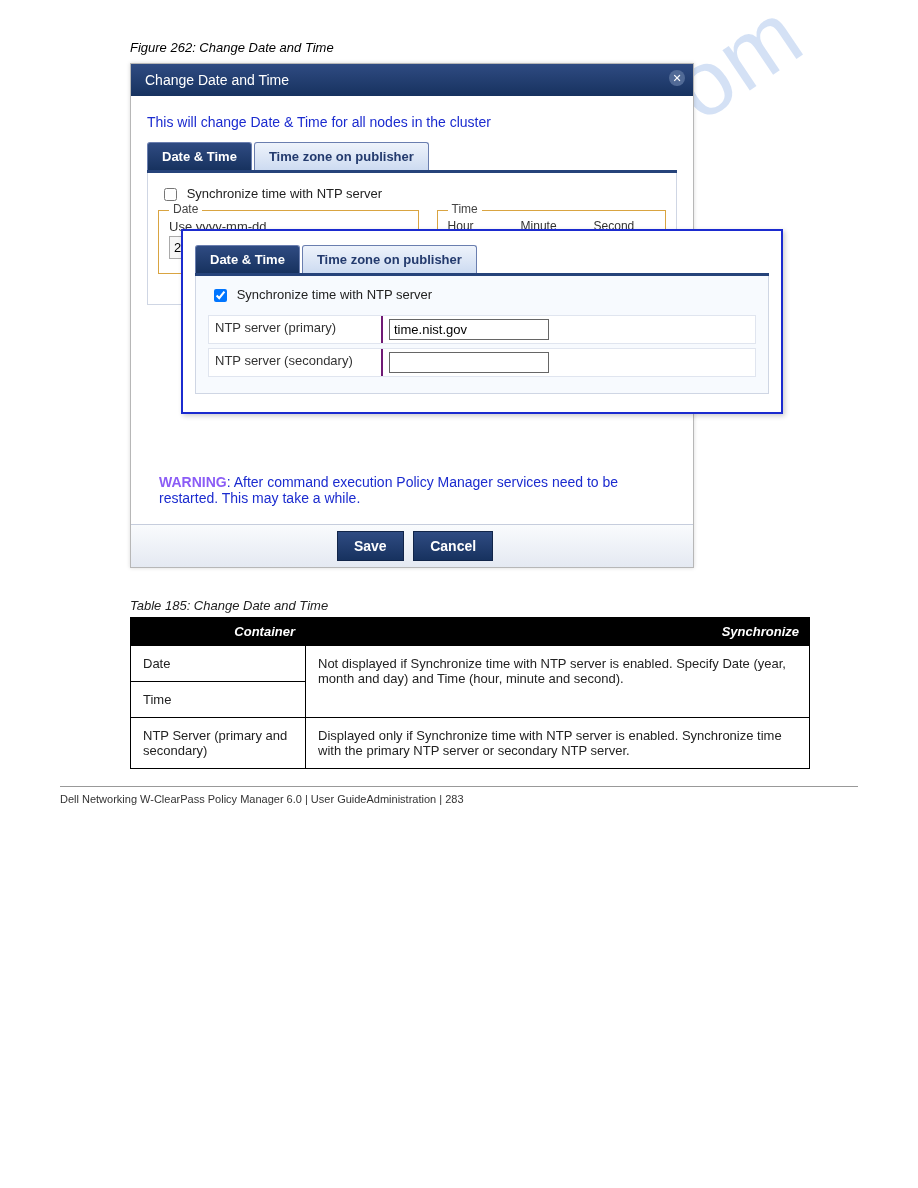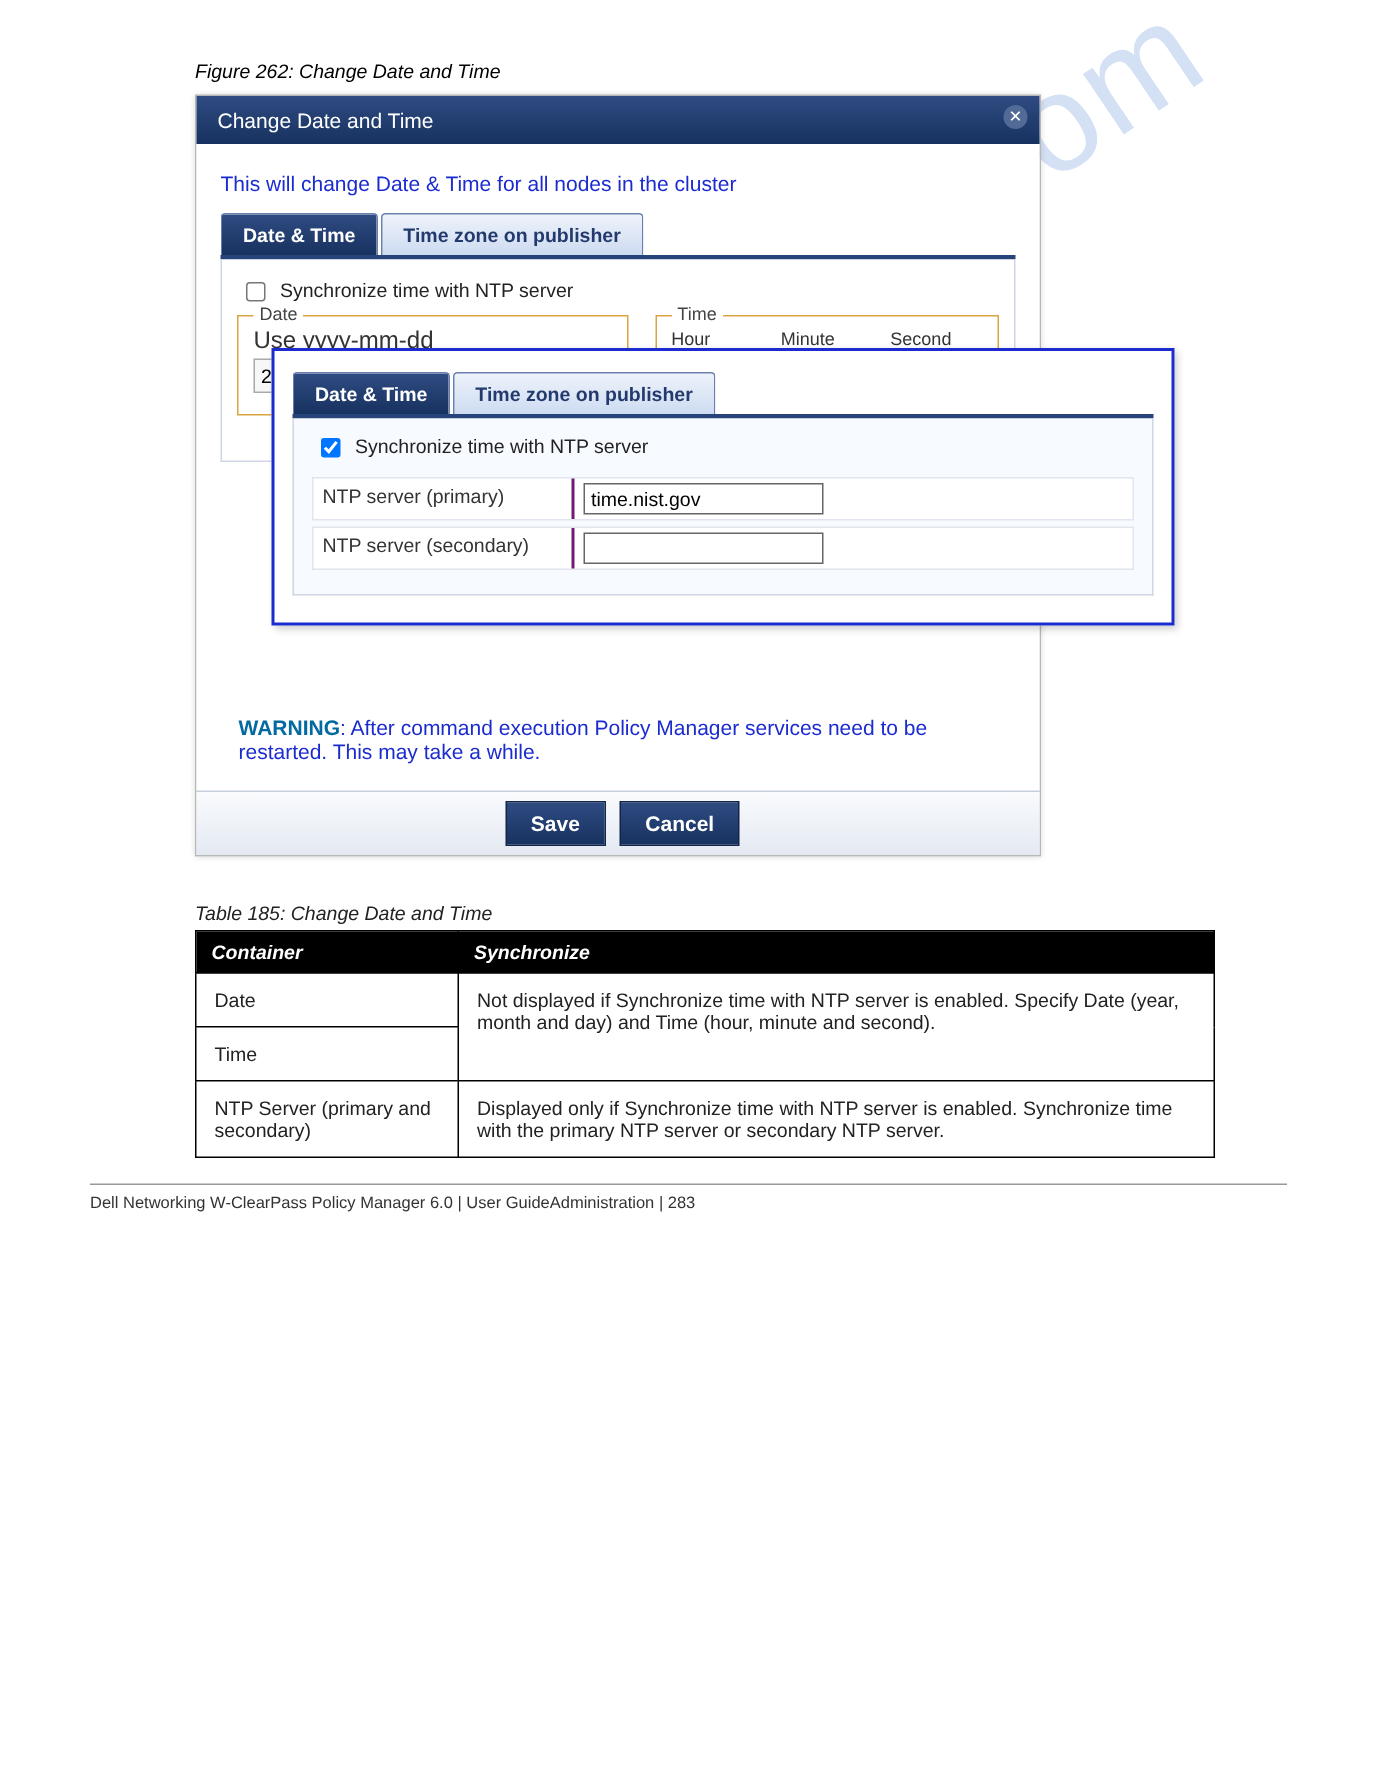--- a/index.html
+++ b/index.html
@@ -15,46 +15,46 @@
   .tab.active{background:linear-gradient(#2f4b82,#17325f);color:#fff}
   .tab.inactive{background:linear-gradient(#eef3fb,#cddbf1);color:#233a6d}
   .tabline{height:3px;background:#26437a;margin:0;border:none}
   .pane{border:1px solid #cfd6e4;border-top:none;background:#fff;padding:10px 10px 30px 10px}
   .chkrow{padding:2px 2px 6px 2px}
   .chkrow input{vertical-align:middle;margin-right:6px}
   .fields{display:flex;gap:18px}
   .fset{border:1px solid #d9a441;padding:8px 10px 14px 10px;position:relative;flex:1}
   .fset.wide{flex:1.15}
   .legend{position:absolute;top:-9px;left:10px;background:#fff;padding:0 4px;font-size:12px;color:#444}
-  .fset label{display:block;font-size:16px;color:#333;margin-bottom:2px}
+  .fset label{display:block;font-size:13px;color:#333;margin-bottom:2px}
   .fset input[type=text]{border:1px solid #aaa;padding:3px 4px;font-size:13px;background:#f7f7f7}
   .timecols{display:flex;gap:14px}
   .timecol label{font-size:12px}
   .spin{display:inline-flex;align-items:center}
   .spin input{width:32px;text-align:left;padding:3px 4px;border:1px solid #999;font-size:13px}
   .spinbtns{display:flex;flex-direction:column;margin-left:1px}
   .spinbtns span{width:14px;height:9px;background:linear-gradient(#f2f4f9,#cfd7ea);border:1px solid #8a9abf;font-size:8px;line-height:8px;text-align:center;color:#40568a}
   
   .ov{position:relative;margin:-76px 0 16px 34px;width:574px;border:2px solid #1b2bcf;background:#fff;padding:14px 12px 18px 12px;box-shadow:2px 2px 5px rgba(0,0,0,.2)}
   .ov .tabstrip{margin-bottom:0}
   .ov-pane{border:1px solid #cfd6e4;border-top:none;background:#f7fafe;padding:8px 12px 12px 12px}
   .kvrow{border:1px solid #e0e5ef;background:#fff;margin:4px 0}
   .kv{display:flex}
   .kv .k{width:160px;padding:4px 6px;color:#333;border-right:2px solid #701a75;font-size:13px}
   .kv .v{padding:3px 6px}
   .kv .v input{border:1px solid #666;padding:2px 4px;font-size:13px;width:150px}
   .warn{font-size:14px;margin:60px 12px 8px 12px}
-  .warn .w{color:#0369a1;font-weight:bold}
+  .warn .w{color:#8b5cf6;font-weight:bold}
   .warn .t{color:#1b2bcf}
   .btnbar{background:linear-gradient(#f9fbfd,#e4e9f2);border-top:1px solid #c6cddd;padding:6px 12px;text-align:center}
   .btn{display:inline-block;background:linear-gradient(#2f4b82,#17325f);color:#fff;font-weight:bold;padding:6px 16px;border:1px solid #122549;margin-left:6px;font-size:14px;cursor:pointer}
   
   .tcaption{font-style:italic;font-size:13px;margin:22px 0 4px 70px}
   table.gtab{width:680px;margin:0 0 0 70px;border-collapse:collapse}
-  .gtab th{background:#000;color:#fff;font-style:italic;text-align:left;padding:6px 10px;border:1px solid #000;font-size:13px}
+  .gtab th{background:#000;color:#fff;font-style:italic;text-align:right;padding:6px 10px;border:1px solid #000;font-size:13px}
   .gtab td{border:1px solid #000;padding:10px 12px;vertical-align:top;font-size:13px}
   .gtab td.c{width:150px}
   .footer{position:absolute;bottom:24px;left:60px;right:60px;border-top:1px solid #999;padding-top:6px;font-size:11px;color:#333;display:flex;}
   
   .wm{position:absolute;left:110px;top:180px;font-size:92px;color:rgba(60,120,210,.22);transform:rotate(-34deg);pointer-events:none;font-family:Arial;letter-spacing:2px;white-space:nowrap}
 </style>
 </head>
 <body>
 
 <div class="page">

